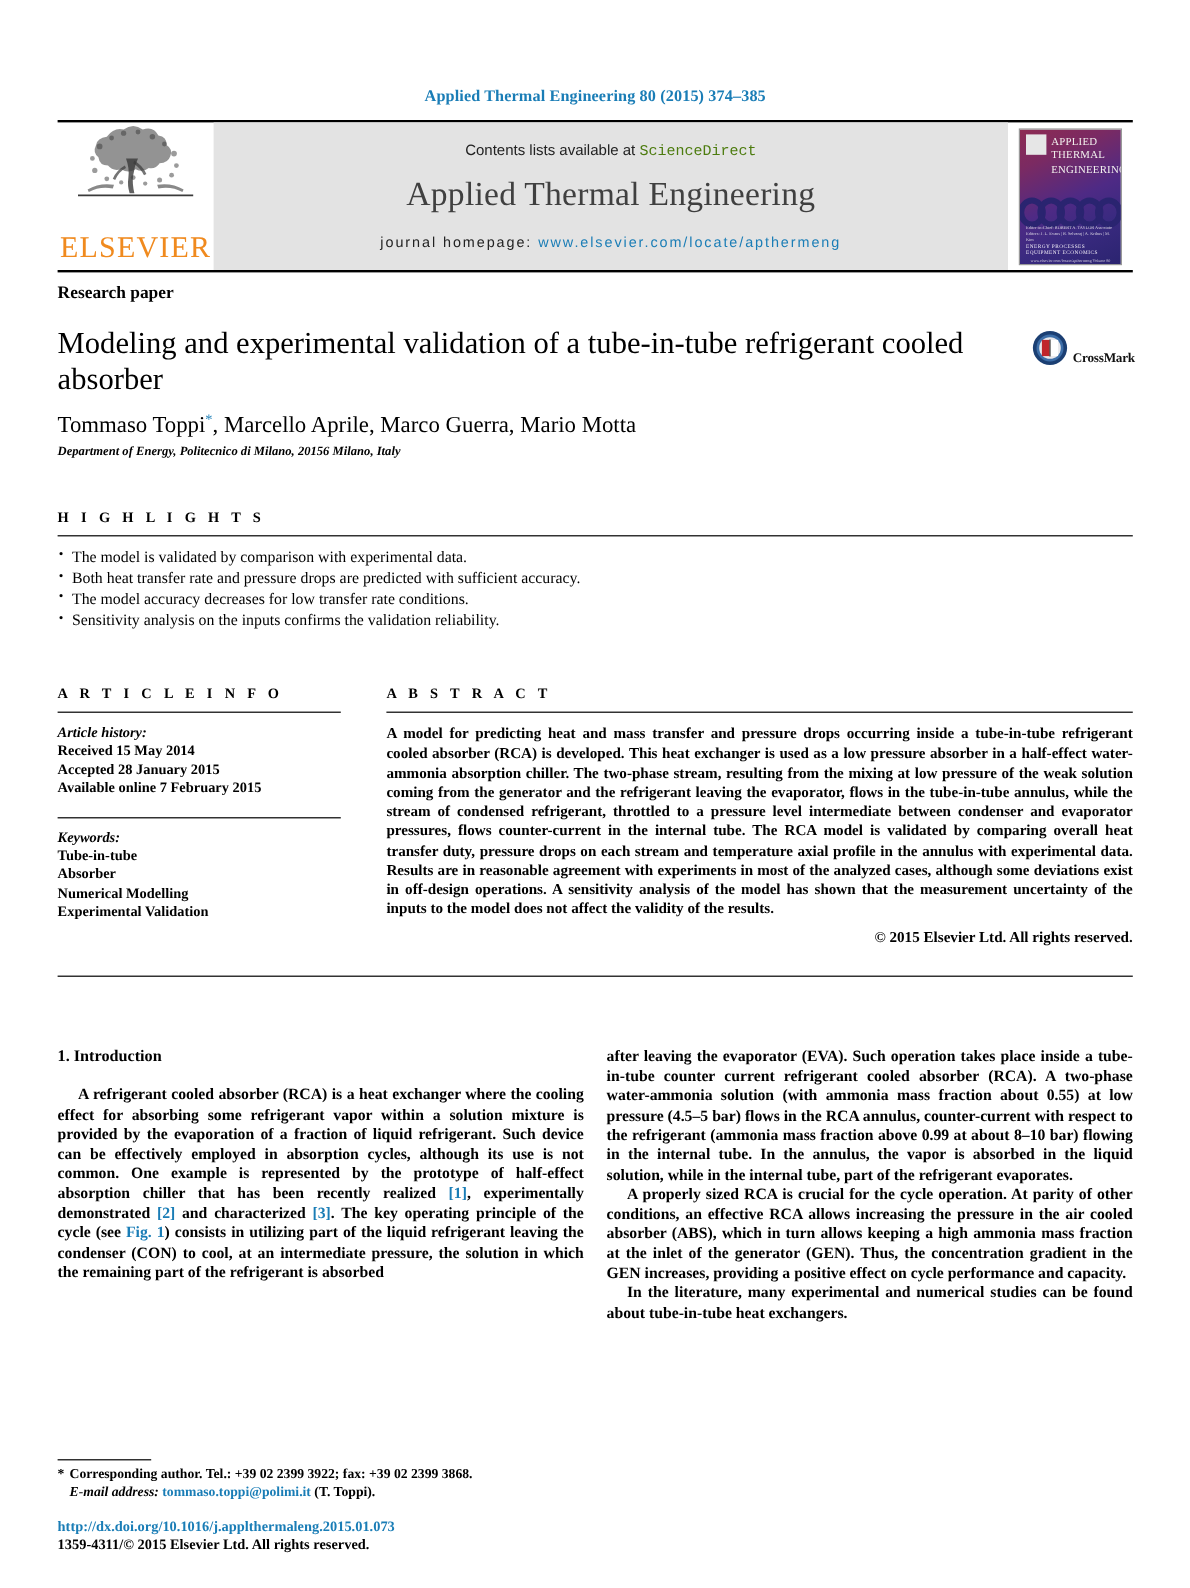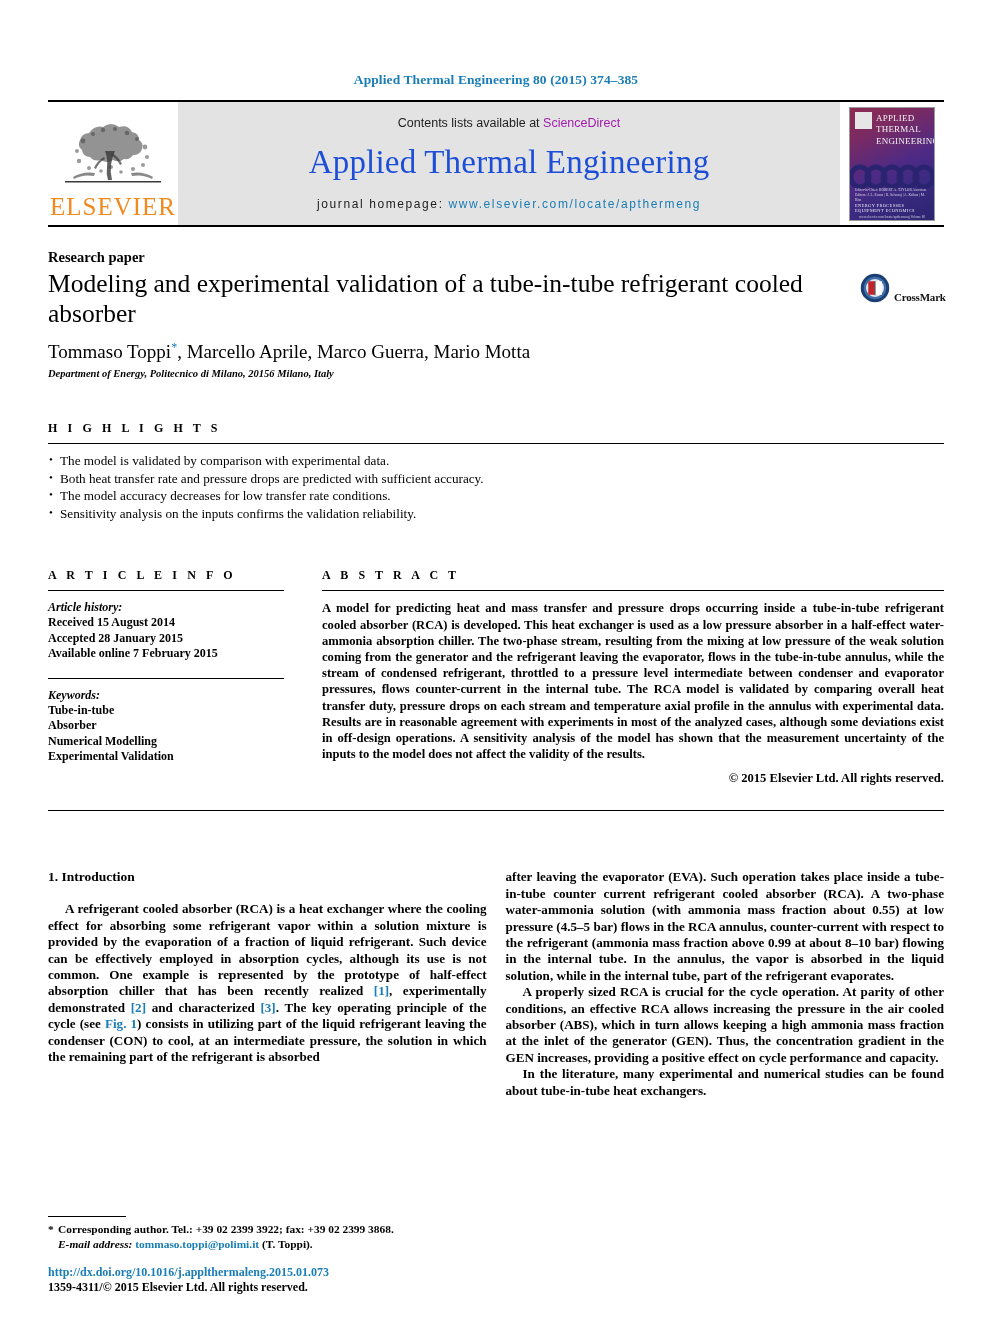--- a/index.html
+++ b/index.html
@@ -44,21 +44,21 @@
     display: flex;
     align-items: stretch;
     height: 123px;
   }
   .mast-left {
     width: 130px;
     flex: none;
     display: flex;
     flex-direction: column;
     align-items: center;
-    justify-content: flex-end;
+    justify-content: space-between;
     padding-bottom: 6px;
   }
   .tree-svg { display:block; }
   .elsevier-word {
     font-family: "Liberation Serif", serif;
     font-size: 25px;
     letter-spacing: 1px;
     color: #f08a1e;
     line-height: 1;
     margin-top: 1px;
@@ -71,25 +71,25 @@
     align-items: center;
     justify-content: center;
     text-align: center;
   }
   .contents-line {
     font-family: "Liberation Sans", sans-serif;
     font-size: 12.5px;
     color: #222;
     margin-top: 4px;
   }
-  .contents-line .sd { color: #a21caf; }
+  .contents-line .sd { color: #4d7c0f; font-family: Liberation Mono, monospace; }
   .journal-title {
     font-family: "Liberation Serif", serif;
-    font-size: 33px;
-    color: #1d4ed8;
+    font-size: 28px;
+    color: #404040;
     margin: 14px 0 16px;
     letter-spacing: .2px;
   }
   .homepage-line {
     font-family: "Liberation Sans", sans-serif;
     font-size: 12px;
     letter-spacing: 1.6px;
     color: #222;
     margin-bottom: 4px;
   }
@@ -141,26 +141,26 @@
   }
   .masthead-rule-bot {
     border-top: 2.5px solid #000;
   }
 
   
   .art-type {
     font-family: "Liberation Serif", serif;
     font-weight: bold;
     font-size: 14.5px;
-    margin-top: 22px;
+    margin-top: 9px;
   }
   .title-row {
     display: flex;
     align-items: flex-start;
-    margin-top: 3px;
+    margin-top: 18px;
   }
   .art-title {
     flex: 1;
     font-family: "Liberation Serif", serif;
     font-size: 25.5px;
     line-height: 30px;
     font-weight: normal;
     margin: 0;
     padding-right: 14px;
   }
@@ -432,21 +432,21 @@
       <li>Sensitivity analysis on the inputs confirms the validation reliability.</li>
     </ul>
   </div>
 
   <div class="info-block">
 
     <div class="col-info">
       <div class="sec-label">A R T I C L E   I N F O</div>
       <div class="sub-rule"></div>
       <div class="ai-head">Article history:</div>
-      <div class="ai-line">Received 15 August 2014</div>
+      <div class="ai-line">Received 15 May 2014</div>
       <div class="ai-line">Accepted 28 January 2015</div>
       <div class="ai-line">Available online 7 February 2015</div>
       <div class="kw-rule"></div>
       <div class="ai-head">Keywords:</div>
       <div class="ai-line">Tube-in-tube</div>
       <div class="ai-line">Absorber</div>
       <div class="ai-line">Numerical Modelling</div>
       <div class="ai-line">Experimental Validation</div>
     </div>
 

